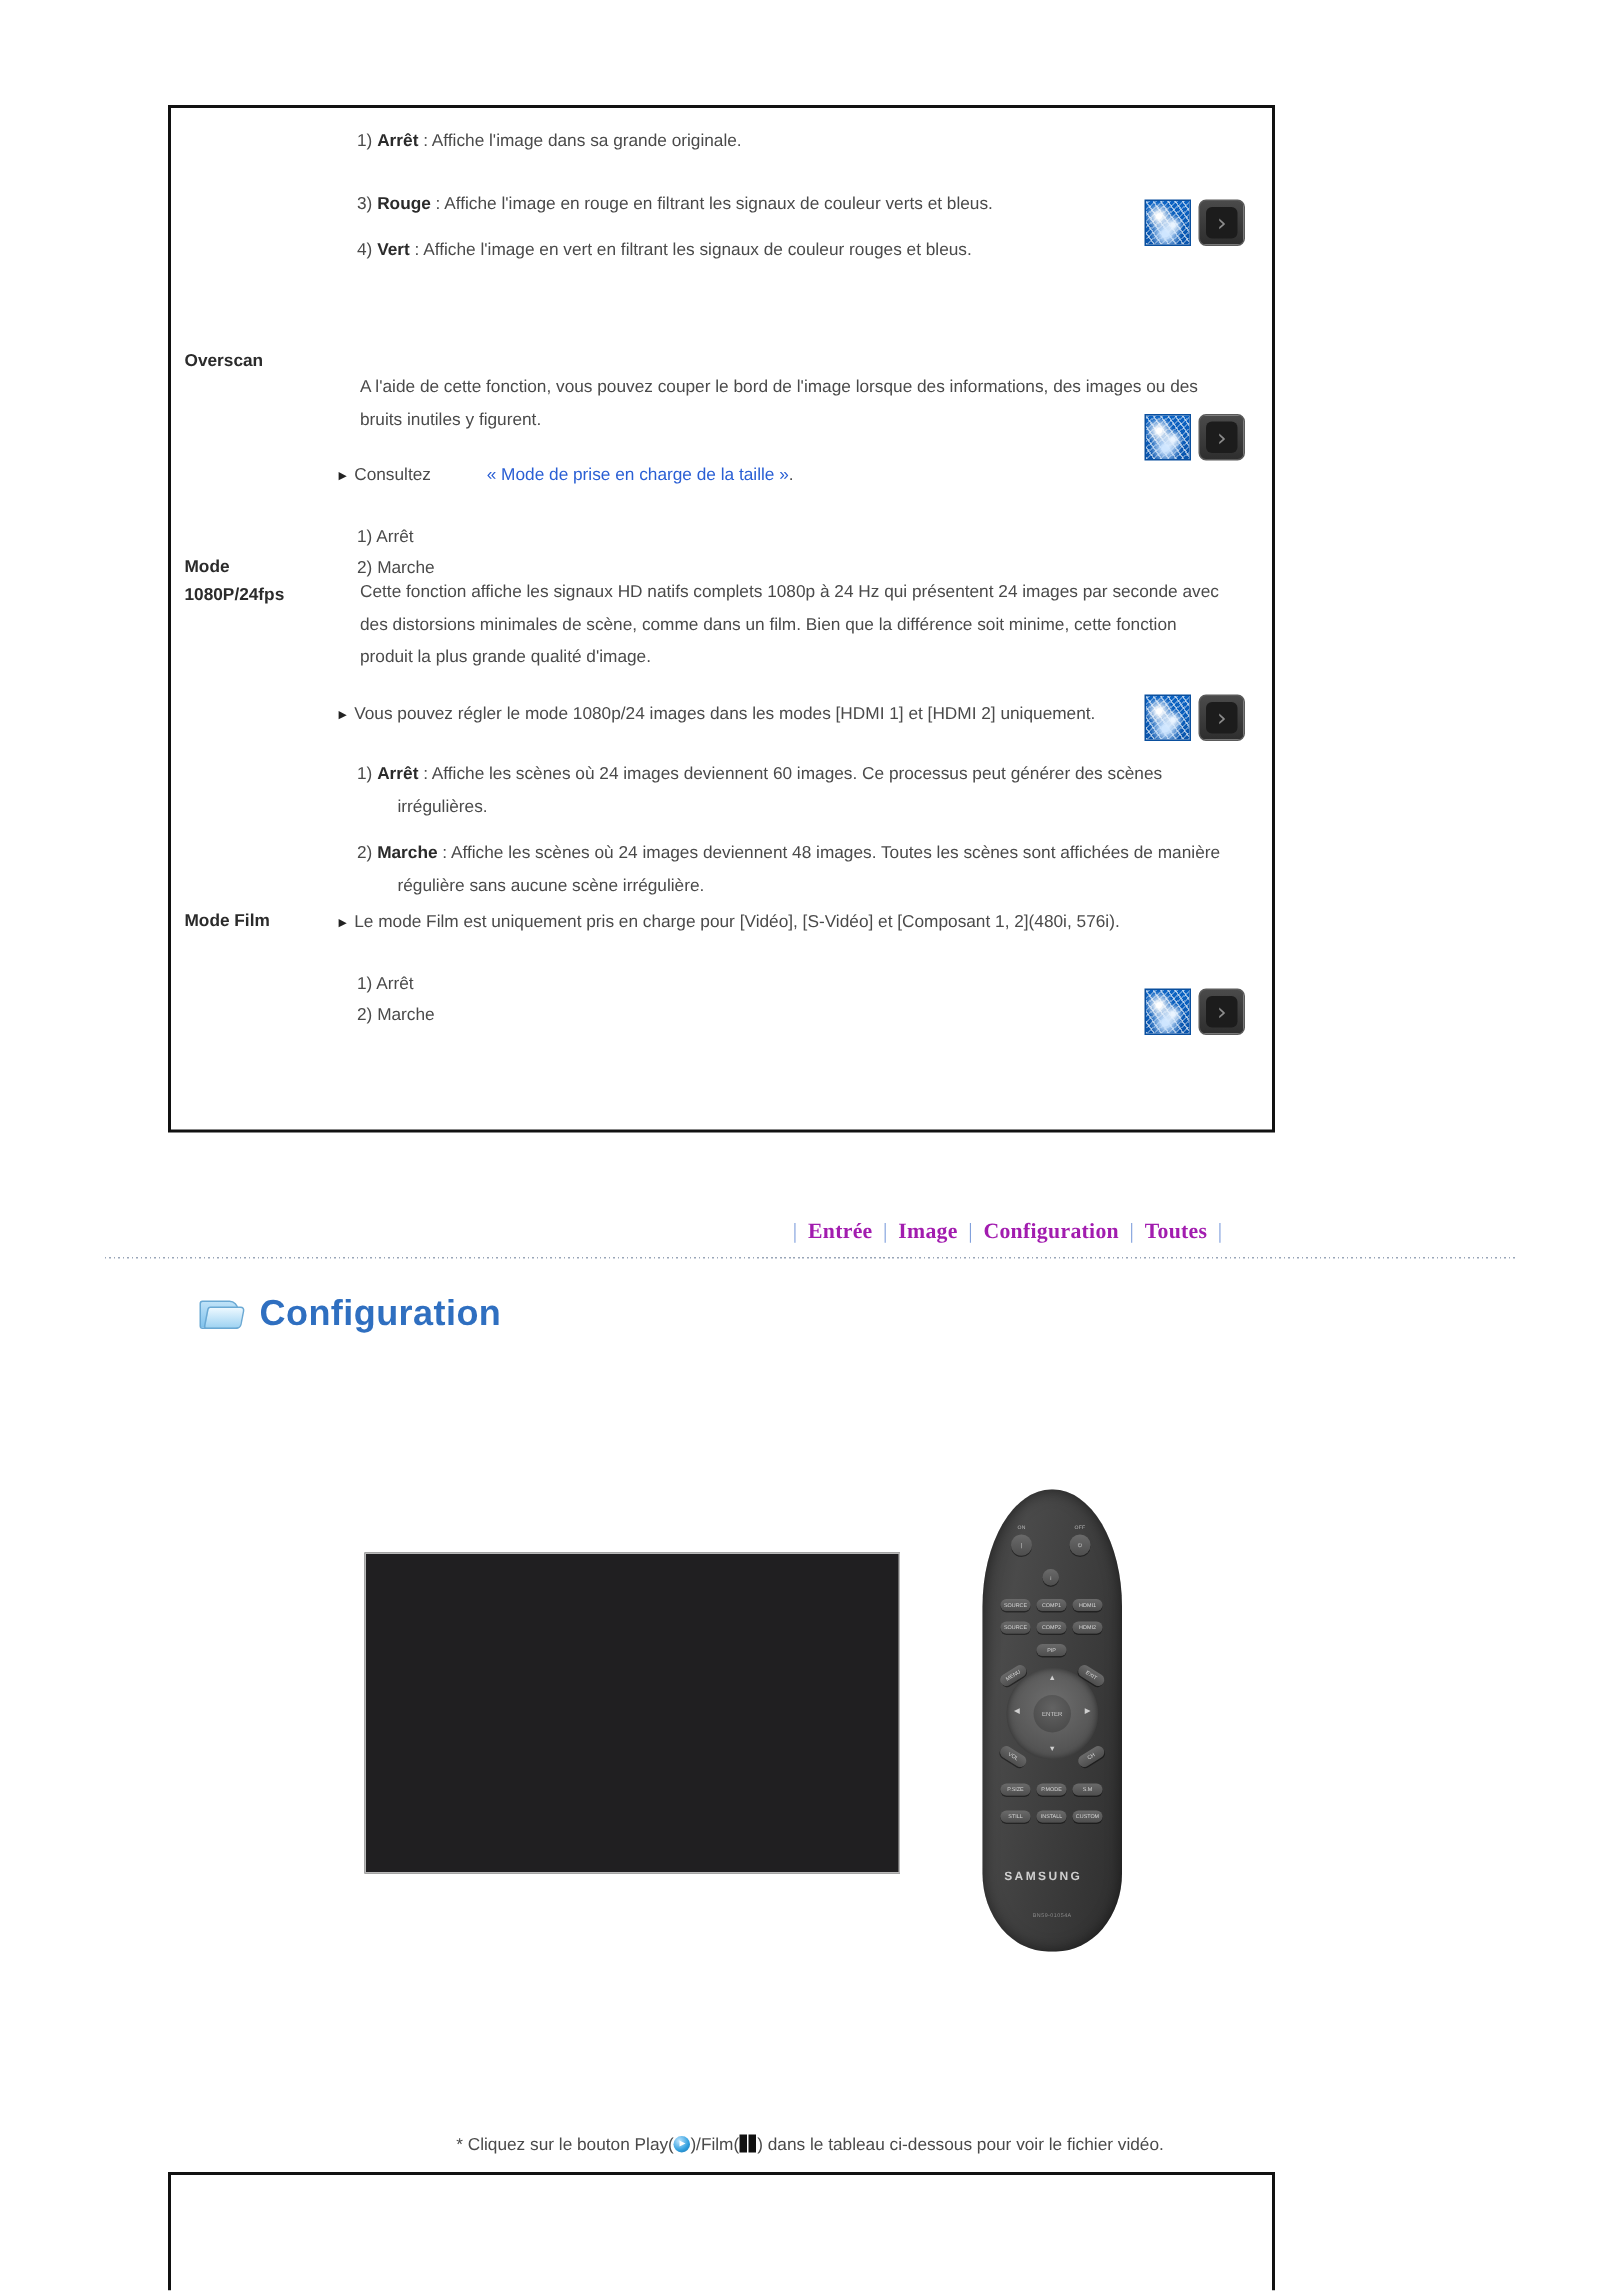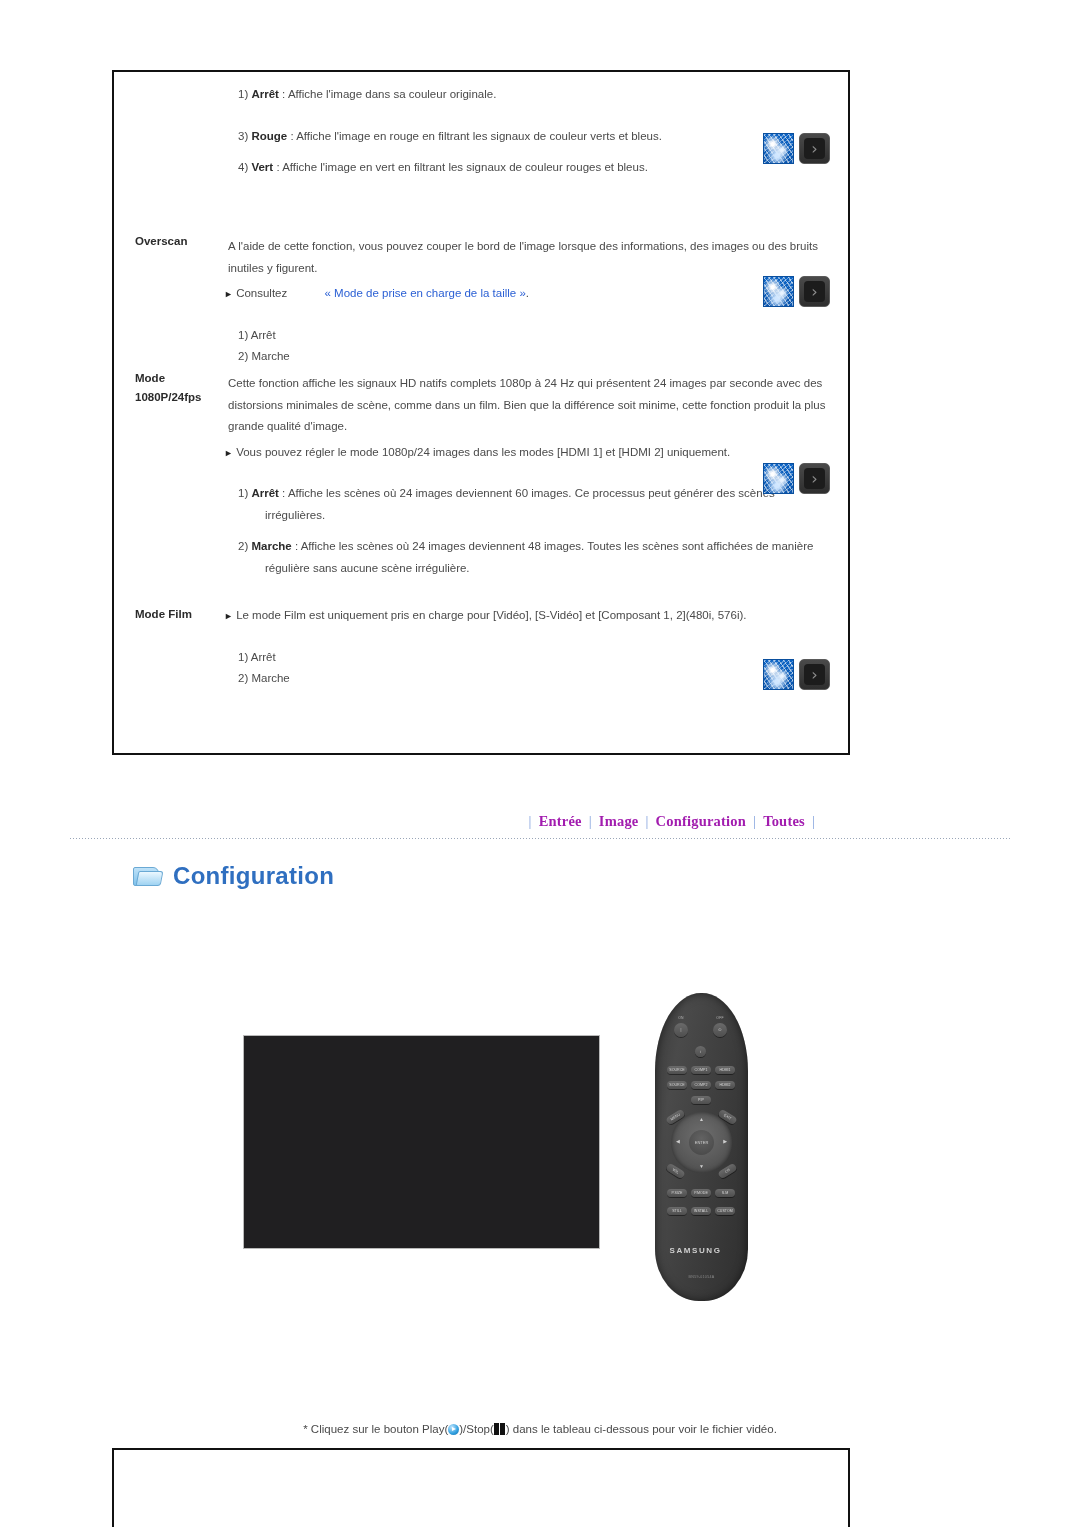--- a/index.html
+++ b/index.html
@@ -29,37 +29,37 @@
   }
 
   .row {
     position: absolute;
     left: 0; right: 0;
     display: flex;
   }
   .row-label {
     width: 110px;
     flex: 0 0 110px;
-    padding-left: 21px;
+    padding-left: 9px;
     box-sizing: border-box;
     font-size: 11.5px;
     font-weight: bold;
     color: #2b2b2b;
     line-height: 19px;
   }
   .row-body {
     flex: 1 1 auto;
     padding-right: 10px;
     box-sizing: border-box;
     font-size: 11.5px;
     line-height: 21.5px;
     color: #4a4a4a;
   }
 
-  .para { margin: 4px; }
+  .para { margin: 16px; }
   .enum {
     margin: 0;
     padding-left: 14px;
     text-indent: -0px;
   }
   .enum .enum-line {
     display: block;
     padding-left: 14px;
     text-indent: -14px;
   }
@@ -336,21 +336,21 @@
 </head>
 <body>
 
 <div class="spec-box">
   <div class="spec-inner">
 
     <div class="row" style="top:12px;">
       <div class="row-label"></div>
       <div class="row-body">
         <div class="enum">
-          <span class="enum-line sub"><span>1)</span>&nbsp;<span class="lead">Arrêt</span><span> : </span><span>Affiche l'image dans sa couleur originale.</span></span>
+          <span class="enum-line sub"><span>1)</span>&nbsp;<span class="lead">Arrêt</span><span> : </span><span>Affiche l'image dans sa grande originale.</span></span>
           <span class="gapline"></span>
           <span class="gapline"></span>
           <span class="enum-line sub"><span>3)</span>&nbsp;<span class="lead">Rouge</span><span> : </span><span>Affiche l'image en rouge en filtrant les signaux de couleur verts et bleus.</span></span>
           <span class="gapline"></span>
           <span class="enum-line sub"><span>4)</span>&nbsp;<span class="lead">Vert</span><span> : </span><span>Affiche l'image en vert en filtrant les signaux de couleur rouges et bleus.</span></span>
           <span class="gapline"></span>
         </div>
       </div>
     </div>
 
@@ -484,16 +484,16 @@
 
   <div class="rbtn" style="left:12px; top:214px; width:20px; height:8px;">STILL</div>
   <div class="rbtn" style="left:36px; top:214px; width:20px; height:8px;">INSTALL</div>
   <div class="rbtn" style="left:60px; top:214px; width:20px; height:8px;">CUSTOM</div>
 
   <div class="brand">SAMSUNG</div>
   <div class="model">BN59-01054A</div>
 </div>
 
 <div class="footnote">
-  <span>* Cliquez sur le bouton Play(</span><span class="play-glyph"></span><span>)/Stop(</span><span class="stop-glyph"></span><span>) dans le tableau ci-dessous pour voir le fichier vidéo.</span>
+  <span>* Cliquez sur le bouton Play(</span><span class="play-glyph"></span><span>)/Film(</span><span class="stop-glyph"></span><span>) dans le tableau ci-dessous pour voir le fichier vidéo.</span>
 </div>
 
 <div class="bottom-box"></div>
 
 </body></html>

